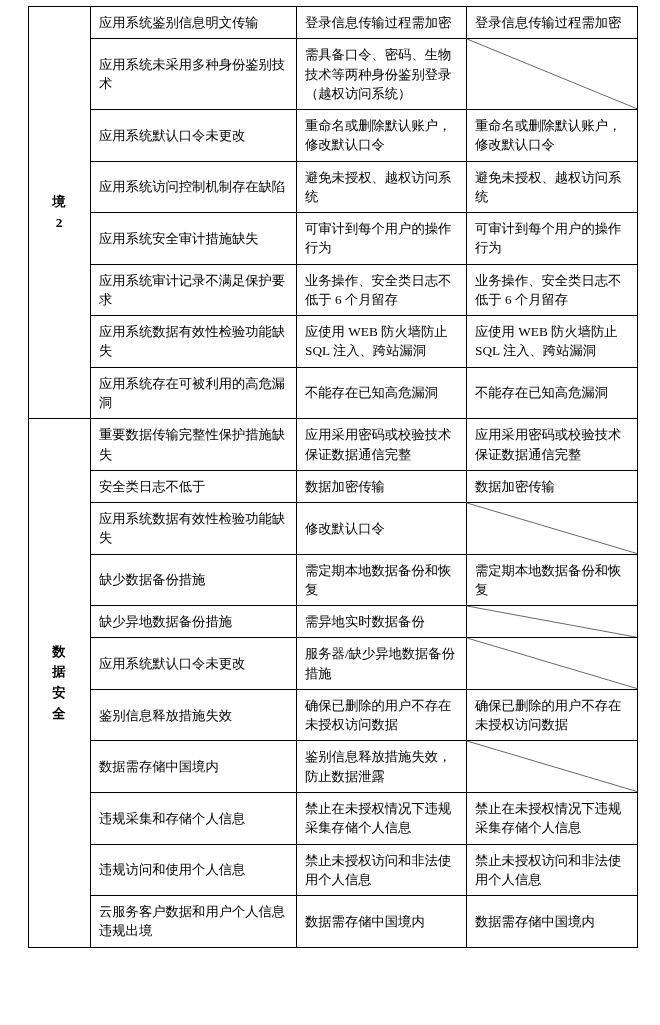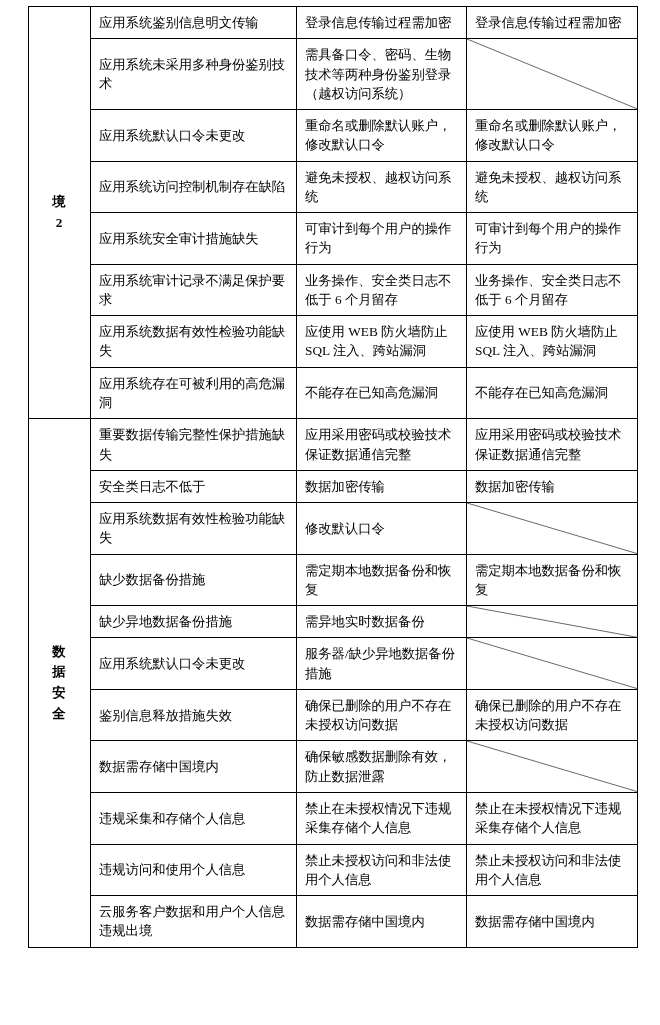--- a/index.html
+++ b/index.html
@@ -189,21 +189,21 @@
       </tr>
 
       <tr>
         <td class="item">鉴别信息释放措施失效</td>
         <td class="mid">确保已删除的用户不存在未授权访问数据</td>
         <td class="right">确保已删除的用户不存在未授权访问数据</td>
       </tr>
 
       <tr>
         <td class="item">数据需存储中国境内</td>
-        <td class="mid">确保敏感数据删除有效，防止数据泄露</td>
+        <td class="mid">鉴别信息释放措施失效，防止数据泄露</td>
         <td class="right slash">
           <svg class="sl" viewBox="0 0 100 100" preserveAspectRatio="none">
             <line x1="0" y1="0" x2="100" y2="100" stroke="#000000" stroke-width="0.6" vector-effect="non-scaling-stroke"></line>
           </svg>
         </td>
       </tr>
 
       <tr>
         <td class="item">违规采集和存储个人信息</td>
         <td class="mid">禁止在未授权情况下违规采集存储个人信息</td>

